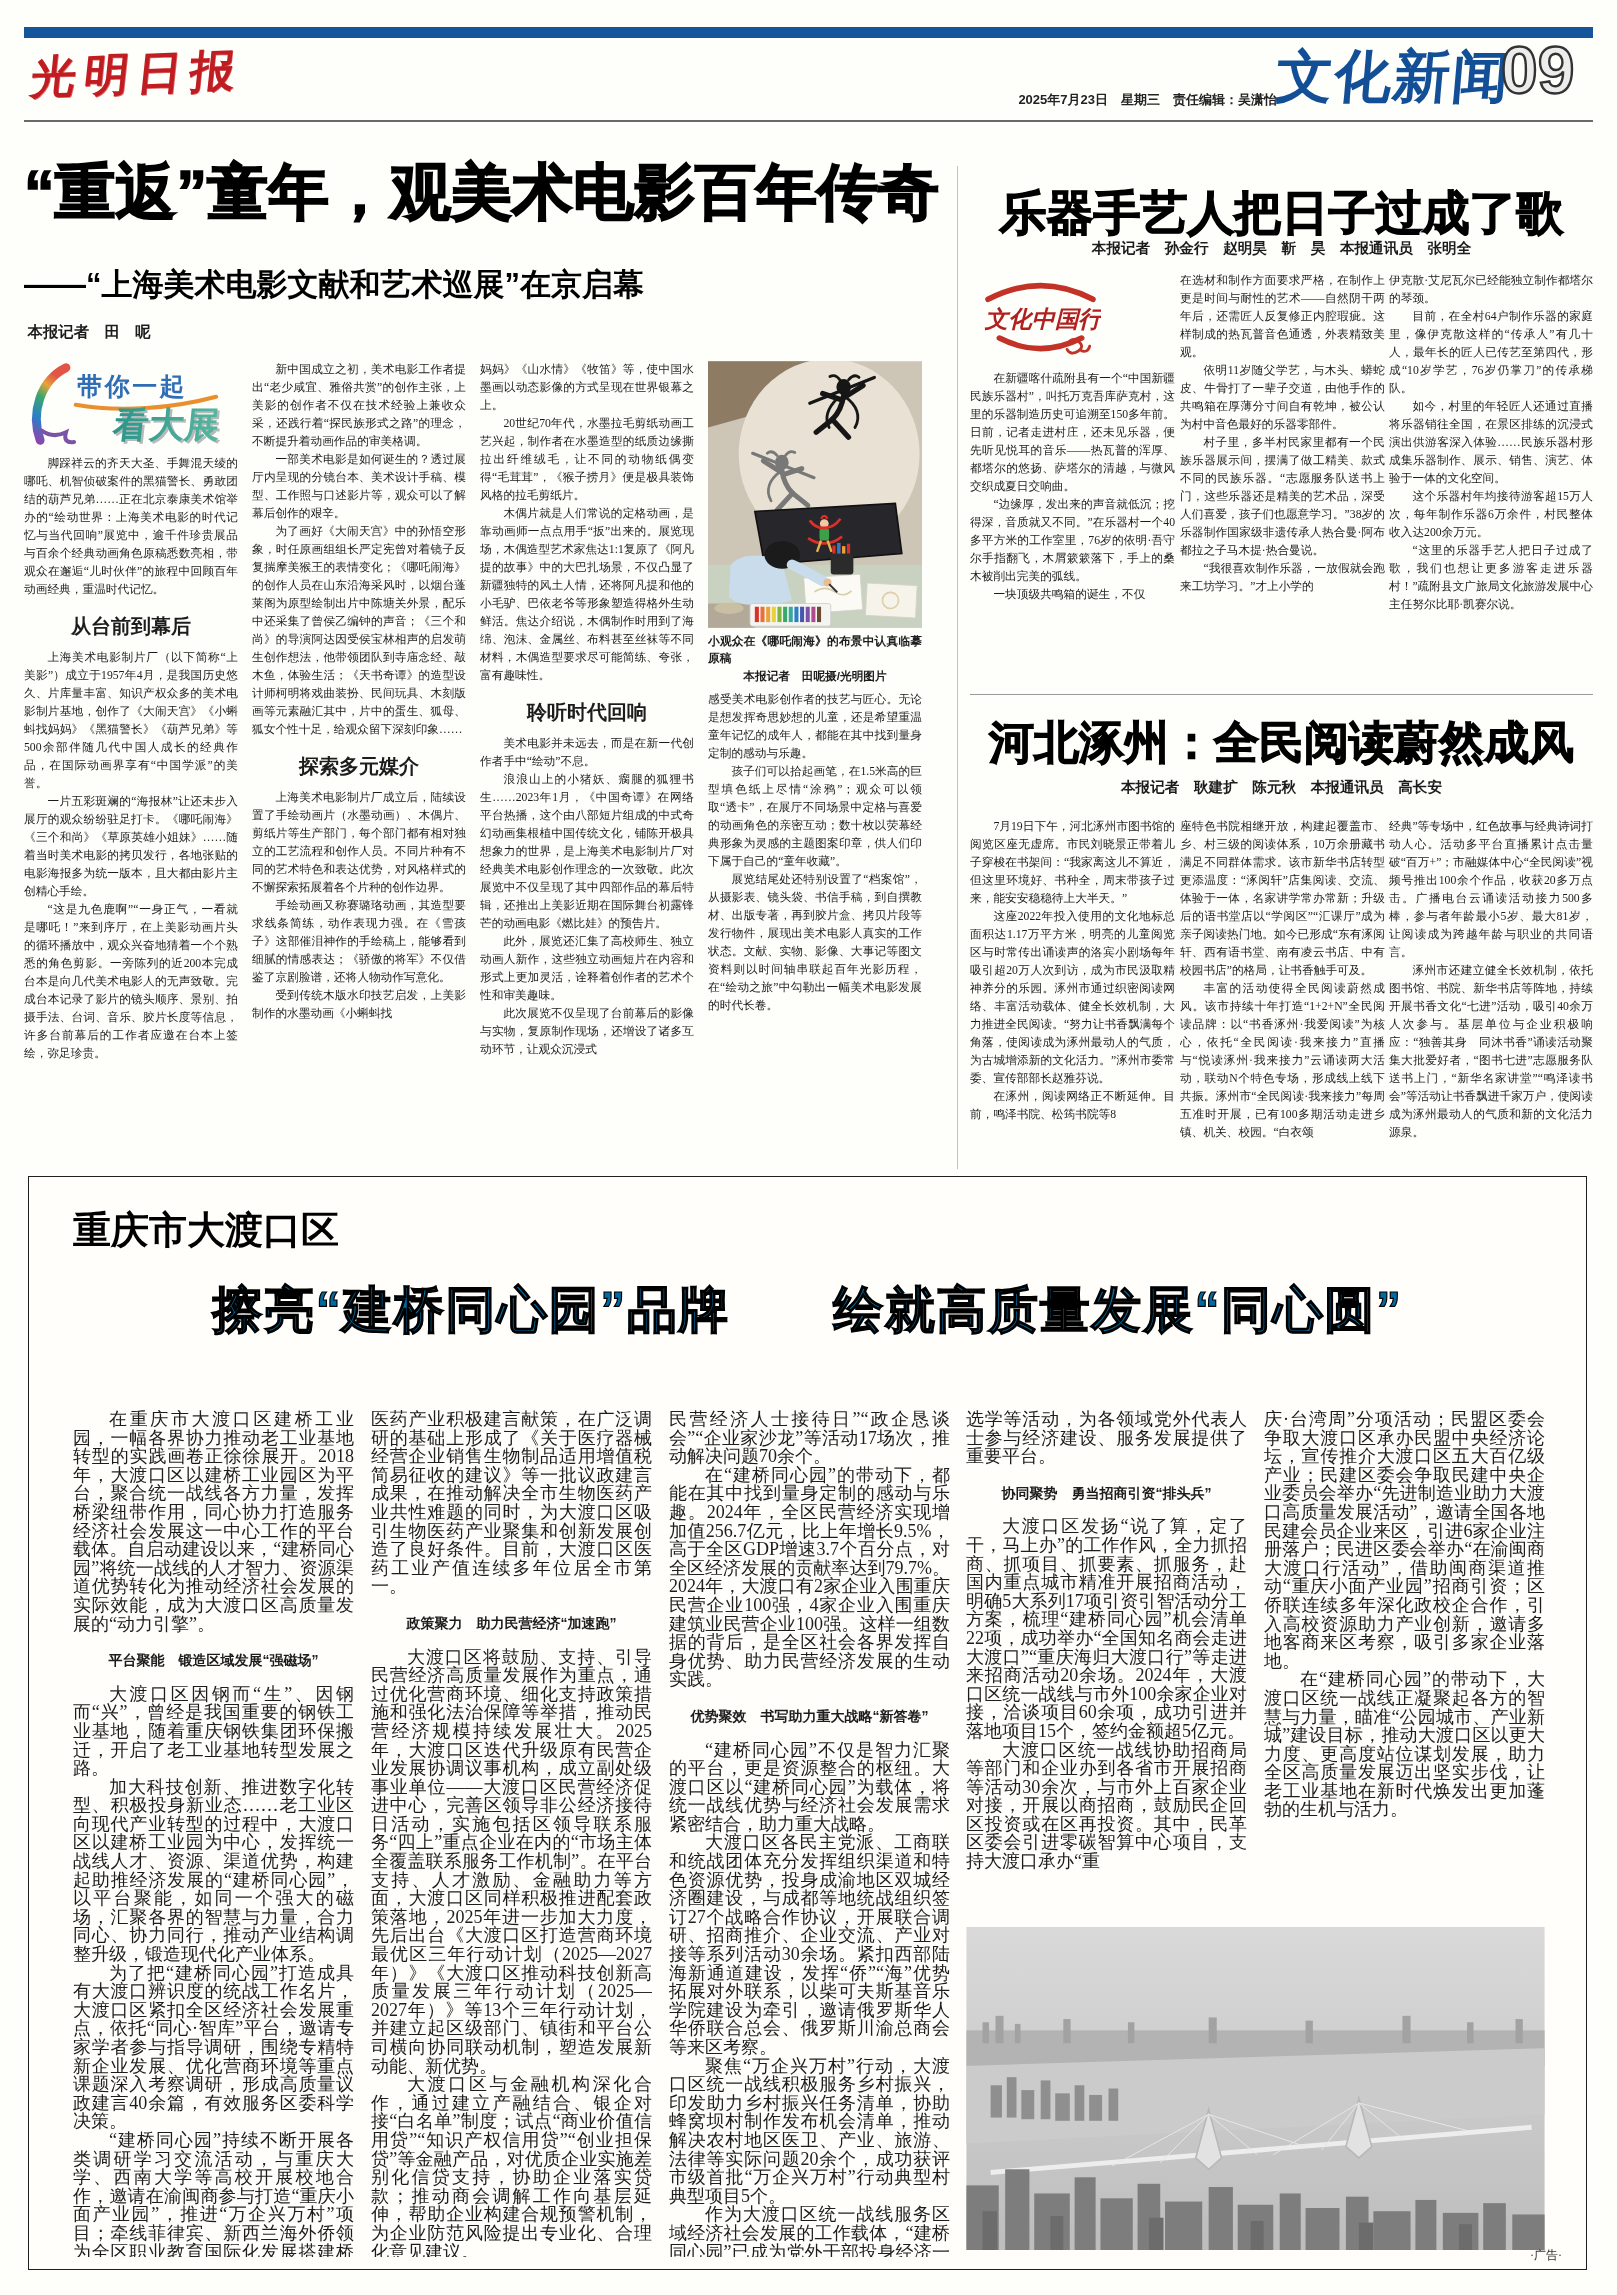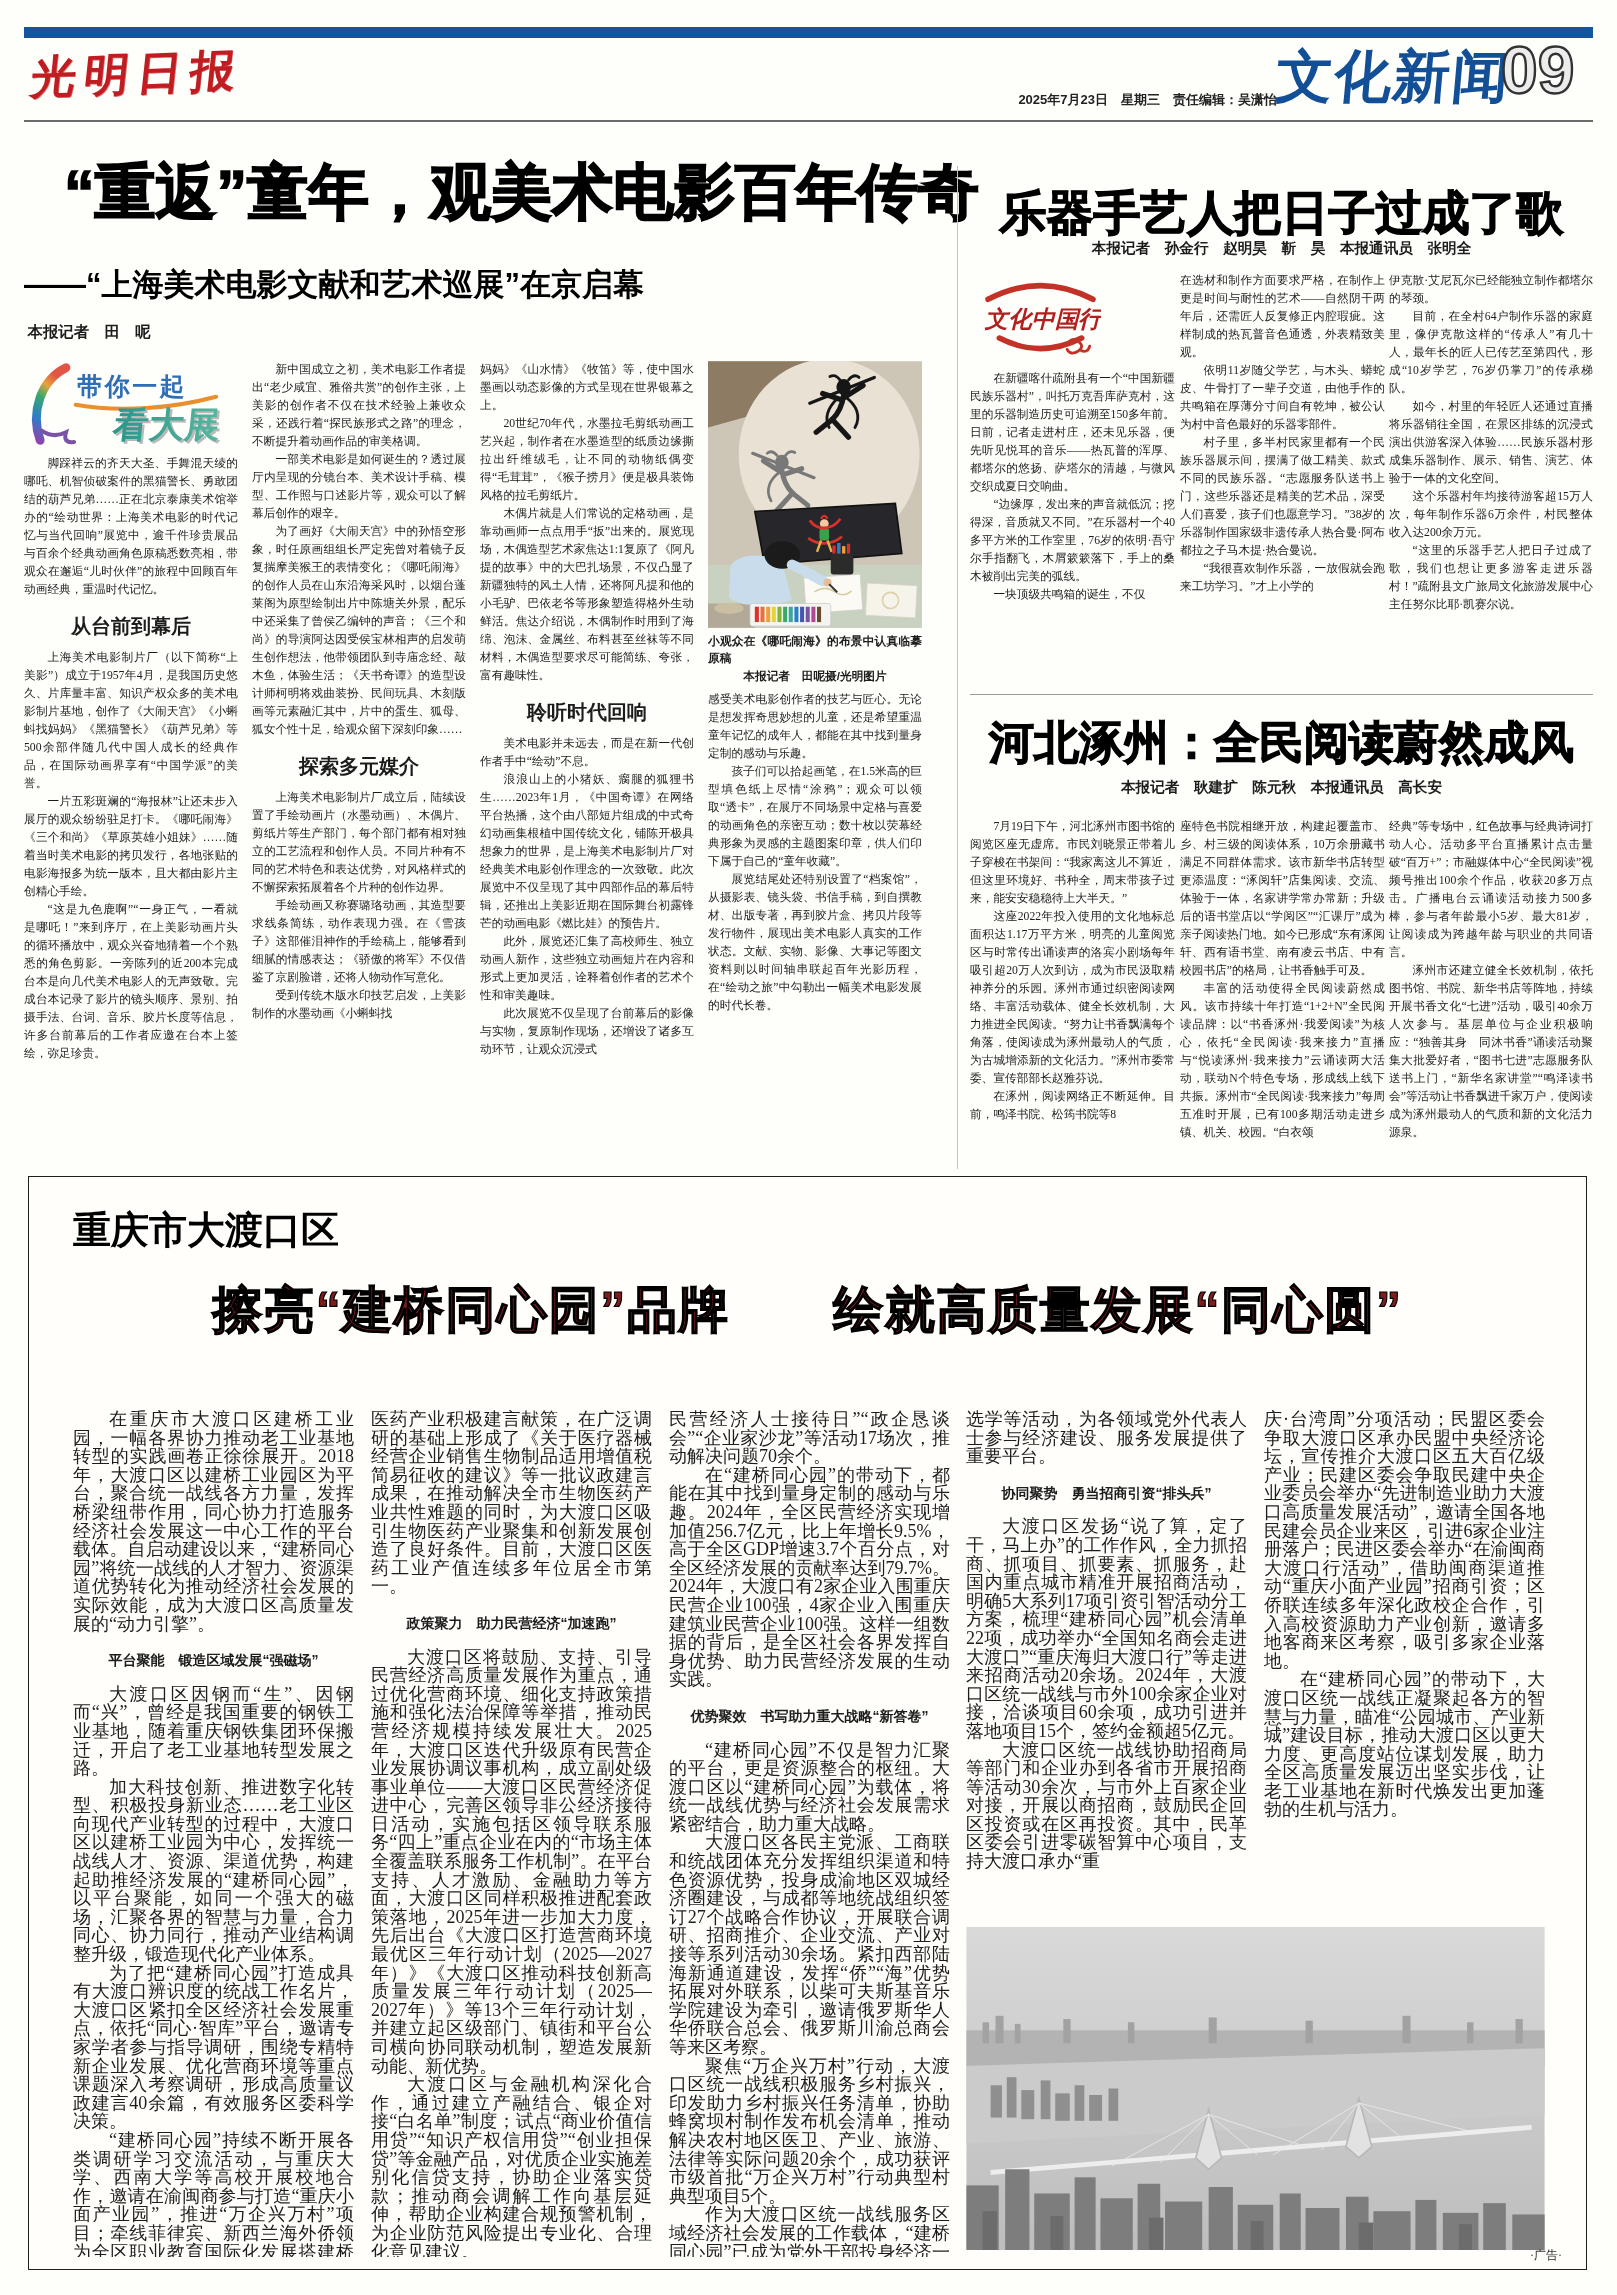--- a/index.html
+++ b/index.html
@@ -18,42 +18,42 @@
       font-family:"Liberation Sans",sans-serif;color:#ececec;-webkit-text-stroke:2.4px #333;}
   .head-rule{position:absolute;left:24px;top:120px;width:1569px;height:2.4px;background:#6a6a6a;}
   
   .col{position:absolute;overflow:hidden;text-align:justify;}
   .col p{margin:0;text-indent:2em;font-size:11.7px;line-height:18px;}
   .col p.b-cont{text-indent:0;}
   .col p.b-h{text-indent:0;text-align:center;font-family:"Liberation Sans",sans-serif;
       font-weight:bold;font-size:20px;line-height:24px;margin:14.6px 0 11.3px;}
   
   .lead-hl{position:absolute;left:24px;top:160px;width:928px;font-family:"Liberation Sans",sans-serif;
-      font-weight:900;font-size:61px;line-height:1.05;color:#000;margin-left:40px;-webkit-text-stroke:1.6px #000;}
+      font-weight:900;font-size:61px;line-height:1.05;color:#000;-webkit-text-stroke:1.6px #000;}
   .lead-sub{position:absolute;left:24px;top:264px;width:928px;font-family:"Liberation Sans",sans-serif;
       font-weight:bold;font-size:31px;color:#000;}
   .lead-by{position:absolute;left:27.5px;top:322px;font-size:15.4px;font-weight:bold;}
   .badge-wrap{display:block;margin:0 0 8px 0;}
   .photo1{display:block;margin:0 0 4.9px 0;}
   .cap{font-size:11.7px;line-height:17px;font-weight:bold;font-family:"Liberation Serif",serif;}
   .credit{font-size:11.7px;line-height:18px;font-weight:bold;font-family:"Liberation Sans",sans-serif;
       text-align:center;margin-bottom:6.5px;}
   .vdiv{position:absolute;left:957px;top:166px;width:0.8px;height:1003px;background:#c2c2c2;}
   
   .a-hl{position:absolute;width:623px;left:970px;text-align:center;font-weight:900;
       font-family:"Liberation Serif",serif;color:#000;-webkit-text-stroke:1.2px #000;}
   .a-by{position:absolute;width:623px;left:970px;text-align:center;font-size:14.6px;font-weight:bold;}
   .hr2{position:absolute;left:970px;top:694px;width:623px;height:0.8px;background:#9a9a9a;}
   .a2-logo{position:absolute;left:980px;top:270px;}
   
   .adbox{position:absolute;left:28px;top:1176px;width:1557px;height:1092px;border:1.6px solid #1f1f1f;background:#fffefa;}
   .ad-kicker{position:absolute;left:44px;top:27.5px;font-family:"Liberation Sans",sans-serif;
       font-weight:900;font-size:38px;color:#000;}
   .ad-hl{position:absolute;left:0;top:100px;width:100%;text-align:center;font-family:"Liberation Sans",sans-serif;
-      font-weight:900;font-size:50px;letter-spacing:1.6px;color:#7f1d1d;-webkit-text-stroke:1.2px #000;}
+      font-weight:900;font-size:50px;letter-spacing:1.6px;color:#0369a1;-webkit-text-stroke:1.2px #000;}
   .adbox .col p{font-size:18px;line-height:18.6px;}
   .adbox .col p.b-h{font-size:14px;line-height:22.6px;margin:16px 0 13px;}
   .ad-photo{position:absolute;left:937px;top:750px;}
   .ad-mark{position:absolute;right:24px;bottom:4.9px;font-size:12px;color:#333;}
 </style>
 </head>
 <body>
 
 <div class="page">
 

